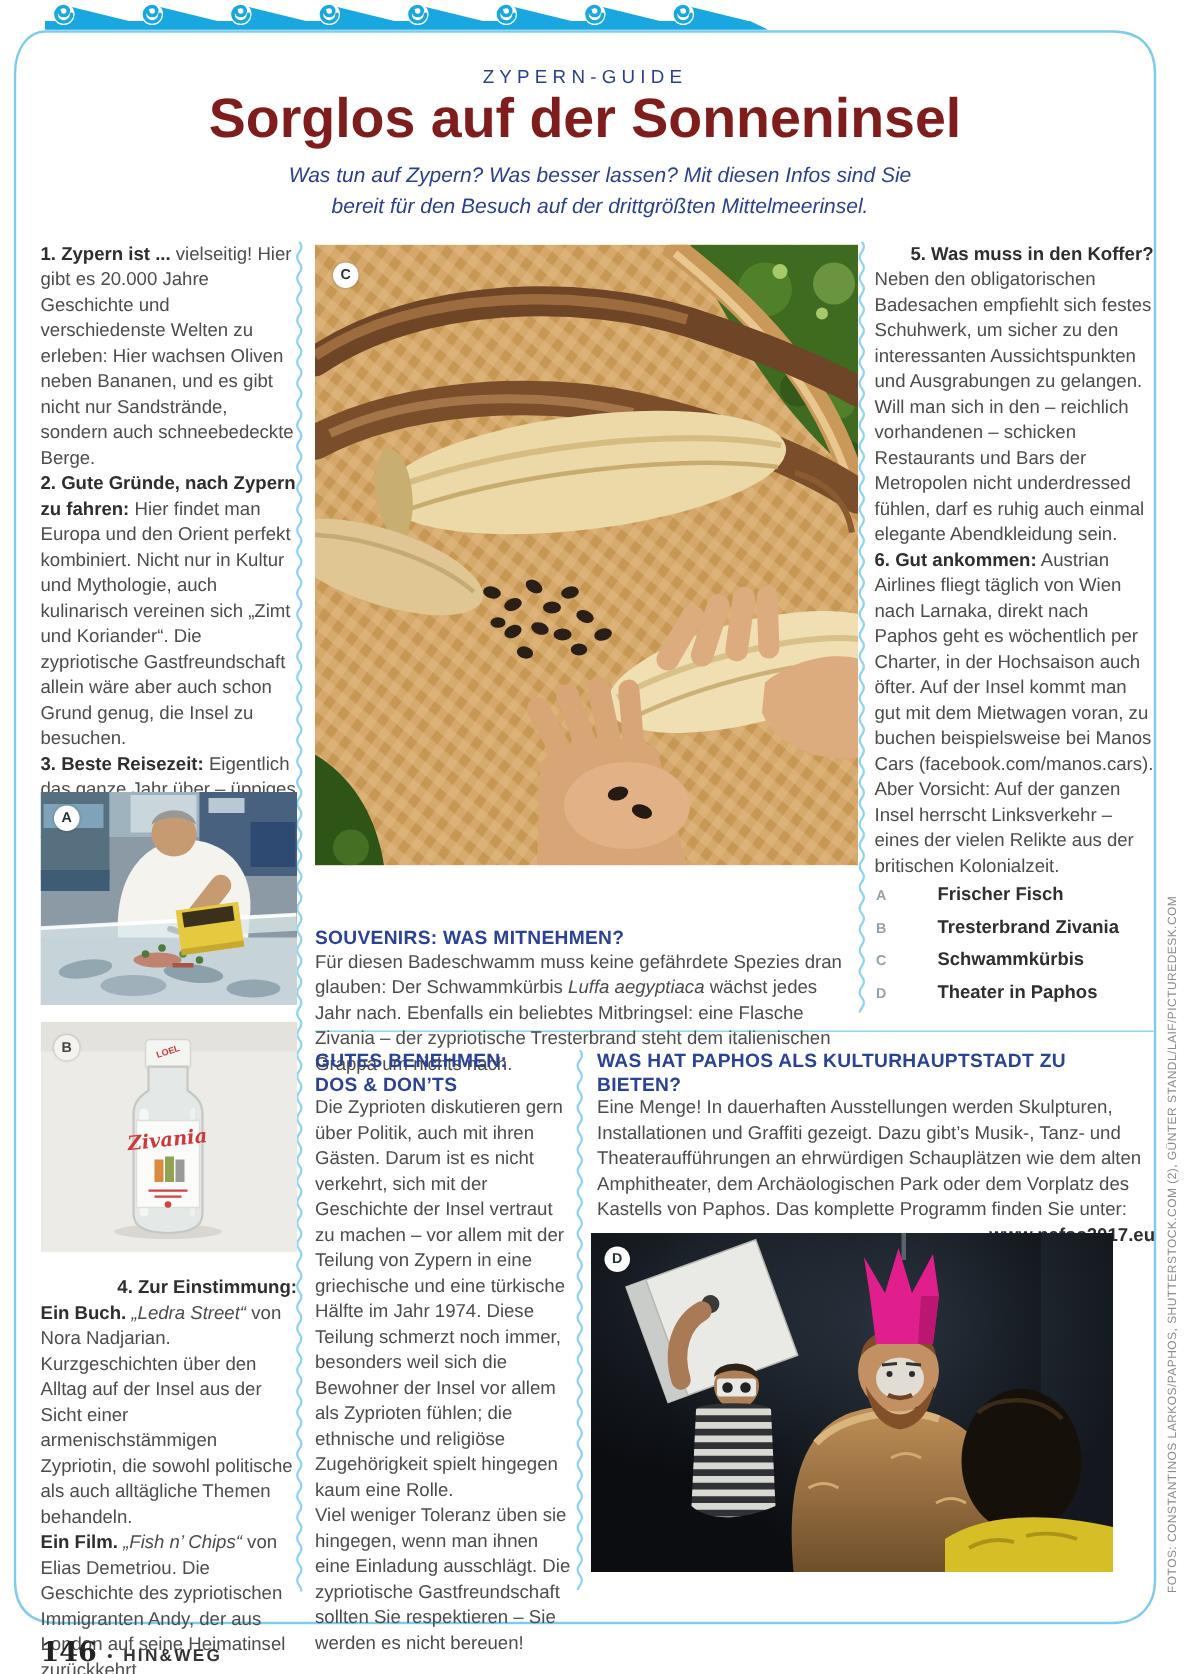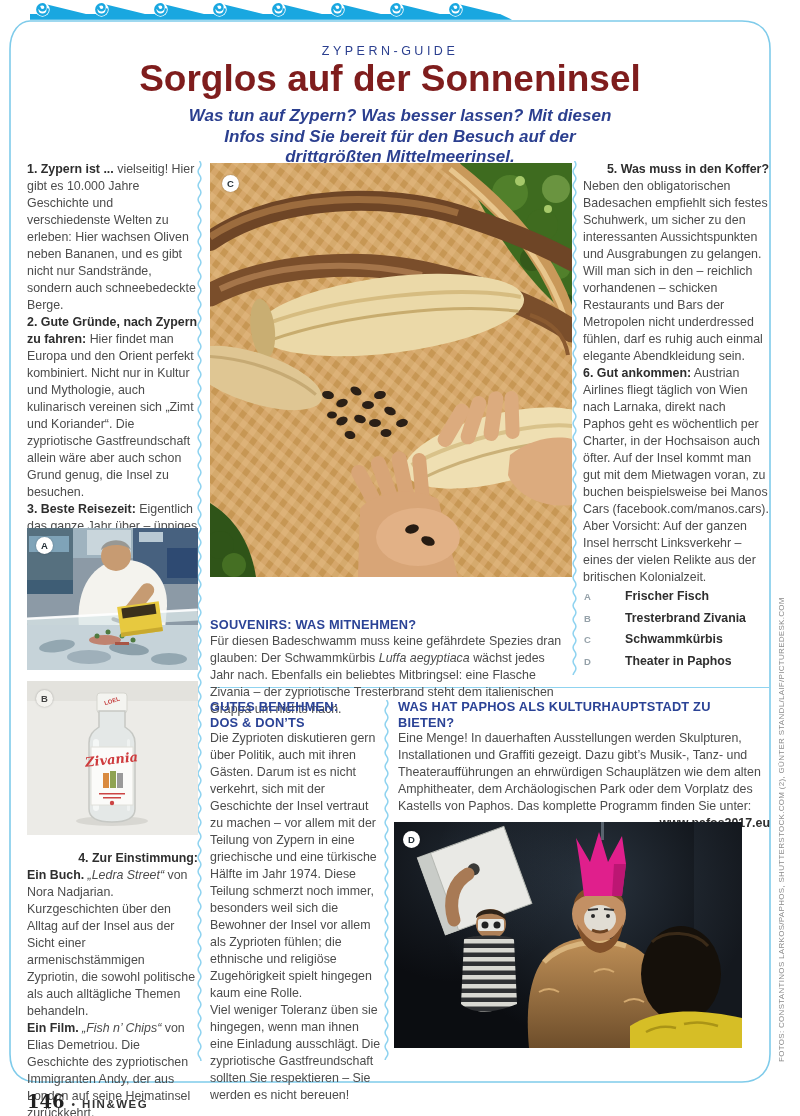--- a/index.html
+++ b/index.html
@@ -6,21 +6,21 @@
   .page{position:relative;width:800px;height:1116px;background:#fff;overflow:hidden;
         font-family:"Liberation Sans",sans-serif;color:#4C4C4C;}
   .abs{position:absolute;}
   svg{display:block;}
 
   
   .kicker{top:44px;left:10px;width:760px;text-align:center;font-size:12.5px;font-weight:normal;
           letter-spacing:3.5px;color:#2B3F8F;}
   .title{top:58px;left:10px;width:760px;text-align:center;font-size:37px;font-weight:bold;
          color:#7f1d1d;}
-  .subtitle{top:106px;left:180px;width:440px;text-align:center;font-size:17px;font-weight:bold;
+  .subtitle{top:106px;left:180px;width:440px;text-align:center;font-size:14px;font-weight:normal;
             font-style:italic;color:#2B3F8F;line-height:20.5px;}
 
   
   .body-txt{font-size:12.4px;line-height:17px;}
   .body-txt p{margin:0;}
   .body-txt b{color:#2E2E2E;}
   .lead-block{display:block;text-align:right;}
   .col-left{top:161px;left:27px;width:171px;}
   .col-right{top:161px;left:583px;width:186px;}
   .sec4{top:850px;left:27px;width:171px;}
@@ -106,21 +106,21 @@
   <svg class="abs wavy" style="top:161px;left:571px;" width="7" height="514">
       <path d="M3.5,0 q2.8,3.5 0,7 q-2.8,3.5 0,7 q2.8,3.5 0,7 q-2.8,3.5 0,7 q2.8,3.5 0,7 q-2.8,3.5 0,7 q2.8,3.5 0,7 q-2.8,3.5 0,7 q2.8,3.5 0,7 q-2.8,3.5 0,7 q2.8,3.5 0,7 q-2.8,3.5 0,7 q2.8,3.5 0,7 q-2.8,3.5 0,7 q2.8,3.5 0,7 q-2.8,3.5 0,7 q2.8,3.5 0,7 q-2.8,3.5 0,7 q2.8,3.5 0,7 q-2.8,3.5 0,7 q2.8,3.5 0,7 q-2.8,3.5 0,7 q2.8,3.5 0,7 q-2.8,3.5 0,7 q2.8,3.5 0,7 q-2.8,3.5 0,7 q2.8,3.5 0,7 q-2.8,3.5 0,7 q2.8,3.5 0,7 q-2.8,3.5 0,7 q2.8,3.5 0,7 q-2.8,3.5 0,7 q2.8,3.5 0,7 q-2.8,3.5 0,7 q2.8,3.5 0,7 q-2.8,3.5 0,7 q2.8,3.5 0,7 q-2.8,3.5 0,7 q2.8,3.5 0,7 q-2.8,3.5 0,7 q2.8,3.5 0,7 q-2.8,3.5 0,7 q2.8,3.5 0,7 q-2.8,3.5 0,7 q2.8,3.5 0,7 q-2.8,3.5 0,7 q2.8,3.5 0,7 q-2.8,3.5 0,7 q2.8,3.5 0,7 q-2.8,3.5 0,7 q2.8,3.5 0,7 q-2.8,3.5 0,7 q2.8,3.5 0,7 q-2.8,3.5 0,7 q2.8,3.5 0,7 q-2.8,3.5 0,7 q2.8,3.5 0,7 q-2.8,3.5 0,7 q2.8,3.5 0,7 q-2.8,3.5 0,7 q2.8,3.5 0,7 q-2.8,3.5 0,7 q2.8,3.5 0,7 q-2.8,3.5 0,7 q2.8,3.5 0,7 q-2.8,3.5 0,7 q2.8,3.5 0,7 q-2.8,3.5 0,7 q2.8,3.5 0,7 q-2.8,3.5 0,7 q2.8,3.5 0,7 q-2.8,3.5 0,7 q2.8,3.5 0,7 q-2.8,3.5 0,7" fill="none" stroke="#8FD3F0" stroke-width="1.5"></path>
     </svg>
   <svg class="abs wavy" style="top:700px;left:383px;" width="7" height="360">
       <path d="M3.5,0 q2.8,3.5 0,7 q-2.8,3.5 0,7 q2.8,3.5 0,7 q-2.8,3.5 0,7 q2.8,3.5 0,7 q-2.8,3.5 0,7 q2.8,3.5 0,7 q-2.8,3.5 0,7 q2.8,3.5 0,7 q-2.8,3.5 0,7 q2.8,3.5 0,7 q-2.8,3.5 0,7 q2.8,3.5 0,7 q-2.8,3.5 0,7 q2.8,3.5 0,7 q-2.8,3.5 0,7 q2.8,3.5 0,7 q-2.8,3.5 0,7 q2.8,3.5 0,7 q-2.8,3.5 0,7 q2.8,3.5 0,7 q-2.8,3.5 0,7 q2.8,3.5 0,7 q-2.8,3.5 0,7 q2.8,3.5 0,7 q-2.8,3.5 0,7 q2.8,3.5 0,7 q-2.8,3.5 0,7 q2.8,3.5 0,7 q-2.8,3.5 0,7 q2.8,3.5 0,7 q-2.8,3.5 0,7 q2.8,3.5 0,7 q-2.8,3.5 0,7 q2.8,3.5 0,7 q-2.8,3.5 0,7 q2.8,3.5 0,7 q-2.8,3.5 0,7 q2.8,3.5 0,7 q-2.8,3.5 0,7 q2.8,3.5 0,7 q-2.8,3.5 0,7 q2.8,3.5 0,7 q-2.8,3.5 0,7 q2.8,3.5 0,7 q-2.8,3.5 0,7 q2.8,3.5 0,7 q-2.8,3.5 0,7 q2.8,3.5 0,7 q-2.8,3.5 0,7 q2.8,3.5 0,7 q-2.8,3.5 0,7" fill="none" stroke="#8FD3F0" stroke-width="1.5"></path>
     </svg>
   <div class="abs hline"></div>
 
   <div class="abs col-left body-txt">
     <p><b>1. Zypern ist ...</b>
-      <span>vielseitig! Hier gibt es 10.000 Jahre Geschichte und verschiedenste Welten zu erleben: Hier wachsen Oliven neben Bananen, und es gibt nicht nur Sandstrände, sondern auch schneebedeckte Berge.</span></p>
+      <span>vielseitig! Hier gibt es 20.000 Jahre Geschichte und verschiedenste Welten zu erleben: Hier wachsen Oliven neben Bananen, und es gibt nicht nur Sandstrände, sondern auch schneebedeckte Berge.</span></p>
     <p><b>2. Gute Gründe, nach Zypern zu fahren:</b>
       <span>Hier findet man Europa und den Orient perfekt kombiniert. Nicht nur in Kultur und Mythologie, auch kulinarisch vereinen sich „Zimt und Koriander“. Die zypriotische Gastfreundschaft allein wäre aber auch schon Grund genug, die Insel zu besuchen.</span></p>
     <p><b>3. Beste Reisezeit:</b>
       <span>Eigentlich das ganze Jahr über – üppiges Grün und Badetemperaturen findet man ab Mitte April, am schönsten ist wahrscheinlich der Herbst.</span></p>
   </div>
 
   <div class="abs photo photo-a">
     <svg viewBox="0 0 171 142" preserveAspectRatio="none">
       <rect width="171" height="142" fill="#8C9AA6"></rect>
       <rect x="0" y="0" width="46" height="58" fill="#56707F"></rect>

